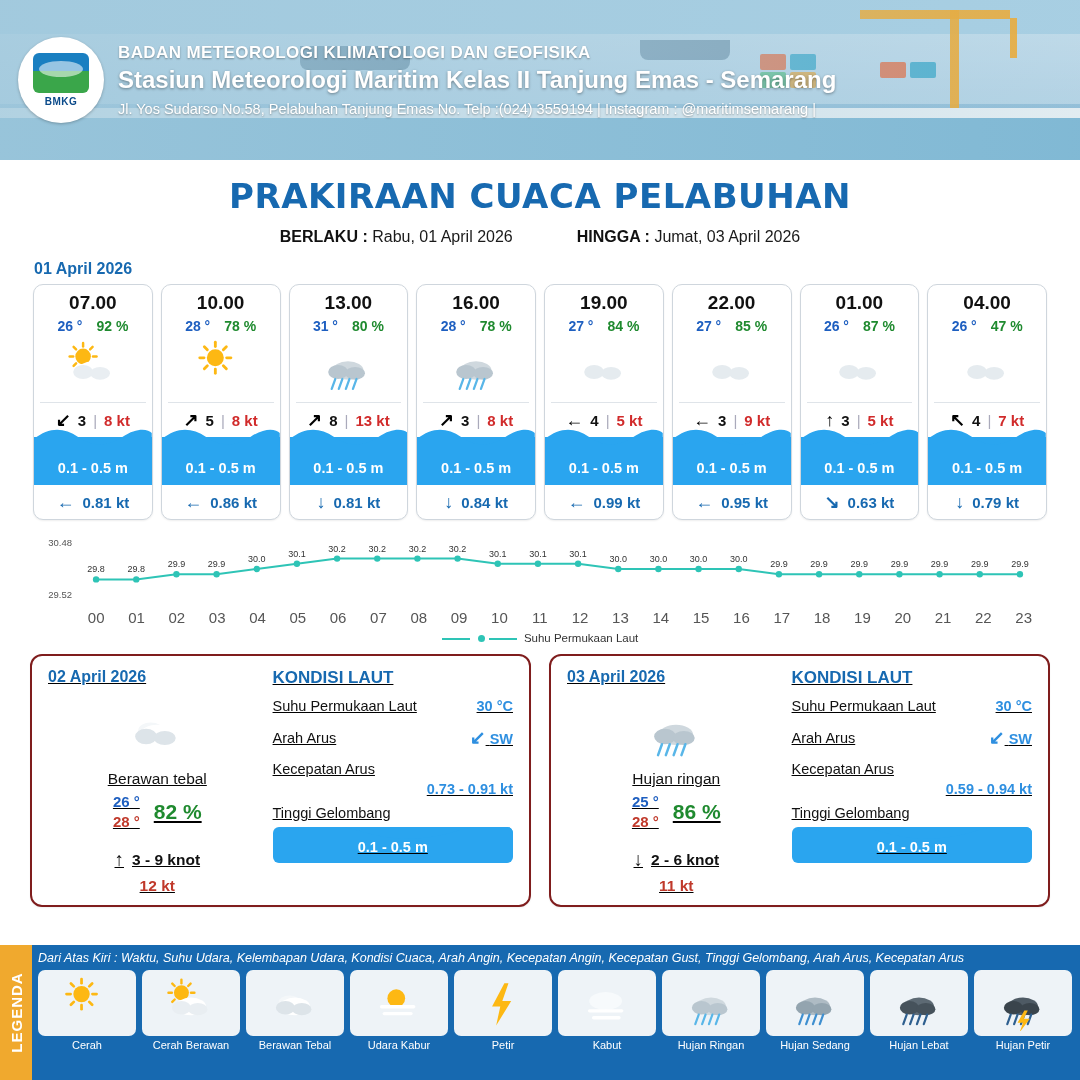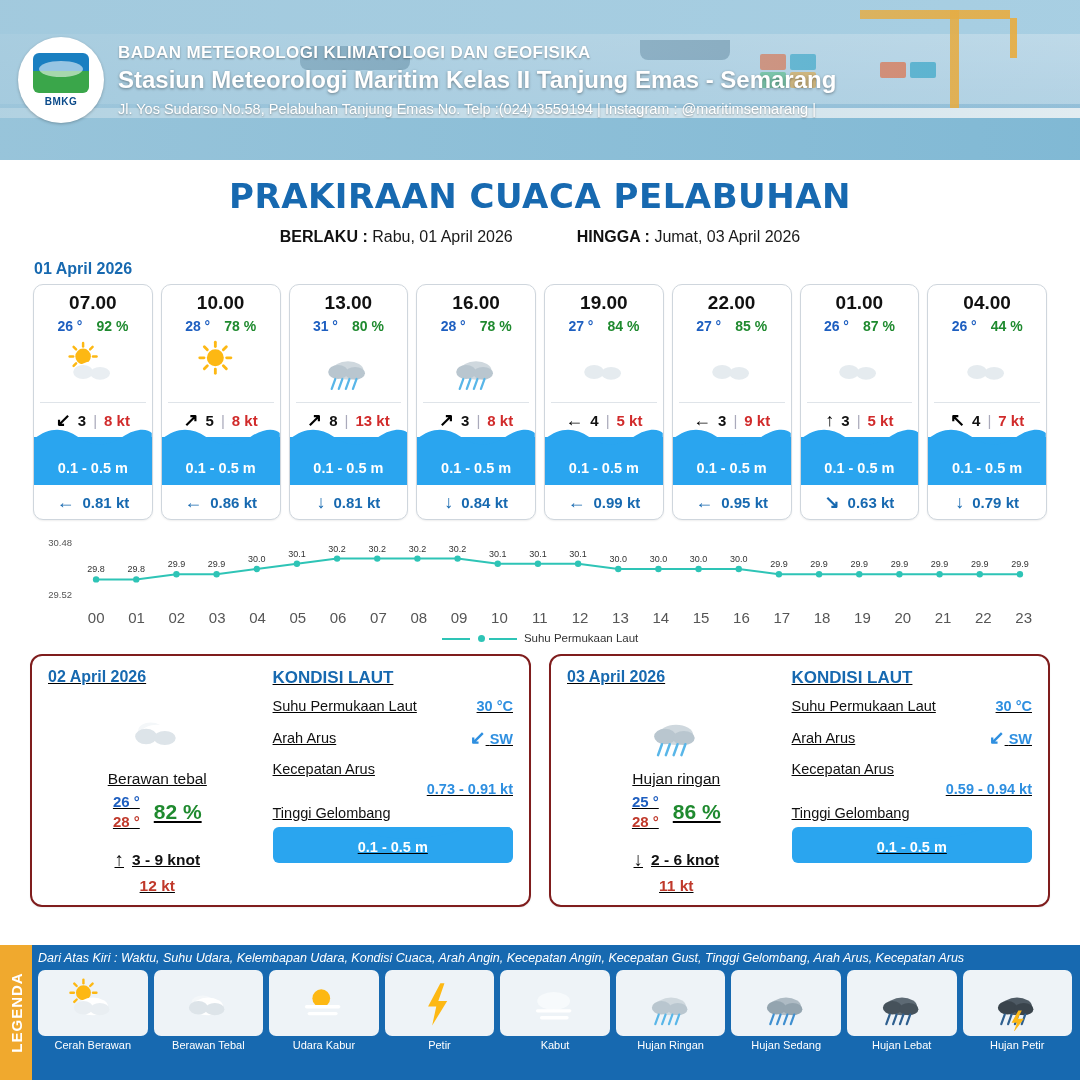--- a/index.html
+++ b/index.html
@@ -462,21 +462,21 @@
     </div>
     <div class="c-cur">
       <span class="arrow" style="font-size:18px;">↘</span>
       <span>0.63 kt</span>
     </div>
     </div>
     <div class="card">
       <div class="c-time">04.00</div>
     <div class="c-tr">
       <span class="c-temp">26 °</span>
-      <span class="c-hum">44 %</span>
+      <span class="c-hum">47 %</span>
     </div>
     <div class="c-icon">
         <svg width="58" height="58" viewBox="0 0 76 82">
           <g>
             <ellipse cx="38" cy="46" rx="22" ry="13" fill="#ffffff"></ellipse>
             <ellipse cx="24" cy="48" rx="14" ry="10" fill="#e5ebef"></ellipse>
             <ellipse cx="48" cy="50" rx="14" ry="9" fill="#e5ebef"></ellipse>
           </g>
         </svg>
       </div>
@@ -707,20 +707,36 @@
 <div class="legend">
   <div class="legend-side">
     <span>LEGENDA</span>
   </div>
   <div class="legend-body">
     <div class="legend-note">Dari Atas Kiri : Waktu, Suhu Udara, Kelembapan Udara, Kondisi Cuaca, Arah Angin, Kecepatan Angin, Kecepatan Gust, Tinggi Gelombang, Arah Arus, Kecepatan Arus</div>
     <div class="legend-items" id="legitems">
         <div class="legend-item">
           <div class="legend-tile">
             <svg width="56" height="56" viewBox="0 0 76 82">
+              <circle cx="30" cy="28" r="12" fill="#FDB813"></circle>
+              <line x1="46" y1="28" x2="52" y2="28" stroke="#FDB813" stroke-width="4" stroke-linecap="round"></line>
+              <line x1="41.31370849898476" y1="39.31370849898476" x2="45.55634918610404" y2="43.55634918610404" stroke="#FDB813" stroke-width="4" stroke-linecap="round"></line>
+              <line x1="30" y1="44" x2="30" y2="50" stroke="#FDB813" stroke-width="4" stroke-linecap="round"></line>
+              <line x1="18.68629150101524" y1="39.31370849898476" x2="14.443650813895957" y2="43.55634918610404" stroke="#FDB813" stroke-width="4" stroke-linecap="round"></line>
+              <line x1="14" y1="28.000000000000004" x2="8" y2="28.000000000000004" stroke="#FDB813" stroke-width="4" stroke-linecap="round"></line>
+              <line x1="18.686291501015237" y1="16.68629150101524" x2="14.443650813895951" y2="12.443650813895957" stroke="#FDB813" stroke-width="4" stroke-linecap="round"></line>
+              <line x1="29.999999999999996" y1="12" x2="29.999999999999996" y2="6" stroke="#FDB813" stroke-width="4" stroke-linecap="round"></line>
+              <line x1="41.31370849898476" y1="16.686291501015237" x2="45.55634918610404" y2="12.443650813895951" stroke="#FDB813" stroke-width="4" stroke-linecap="round"></line>
+            </svg>
+          </div>
+    <div class="legend-label">Cerah</div>
+        </div>
+        <div class="legend-item">
+          <div class="legend-tile">
+            <svg width="56" height="56" viewBox="0 0 76 82">
               <circle cx="24" cy="26" r="11" fill="#FDB813"></circle>
               <line x1="38" y1="26" x2="43" y2="26" stroke="#FDB813" stroke-width="3.5" stroke-linecap="round"></line>
               <line x1="33.89949493661167" y1="35.89949493661166" x2="37.435028842544405" y2="39.4350288425444" stroke="#FDB813" stroke-width="3.5" stroke-linecap="round"></line>
               <line x1="24" y1="40" x2="24" y2="45" stroke="#FDB813" stroke-width="3.5" stroke-linecap="round"></line>
               <line x1="14.100505063388336" y1="35.89949493661167" x2="10.564971157455599" y2="39.435028842544405" stroke="#FDB813" stroke-width="3.5" stroke-linecap="round"></line>
               <line x1="10" y1="26" x2="5" y2="26.000000000000004" stroke="#FDB813" stroke-width="3.5" stroke-linecap="round"></line>
               <line x1="14.100505063388333" y1="16.100505063388336" x2="10.564971157455593" y2="12.564971157455599" stroke="#FDB813" stroke-width="3.5" stroke-linecap="round"></line>
               <line x1="23.999999999999996" y1="12" x2="23.999999999999996" y2="7" stroke="#FDB813" stroke-width="3.5" stroke-linecap="round"></line>
               <line x1="33.89949493661166" y1="16.100505063388333" x2="37.4350288425444" y2="12.564971157455593" stroke="#FDB813" stroke-width="3.5" stroke-linecap="round"></line>
               <g>

